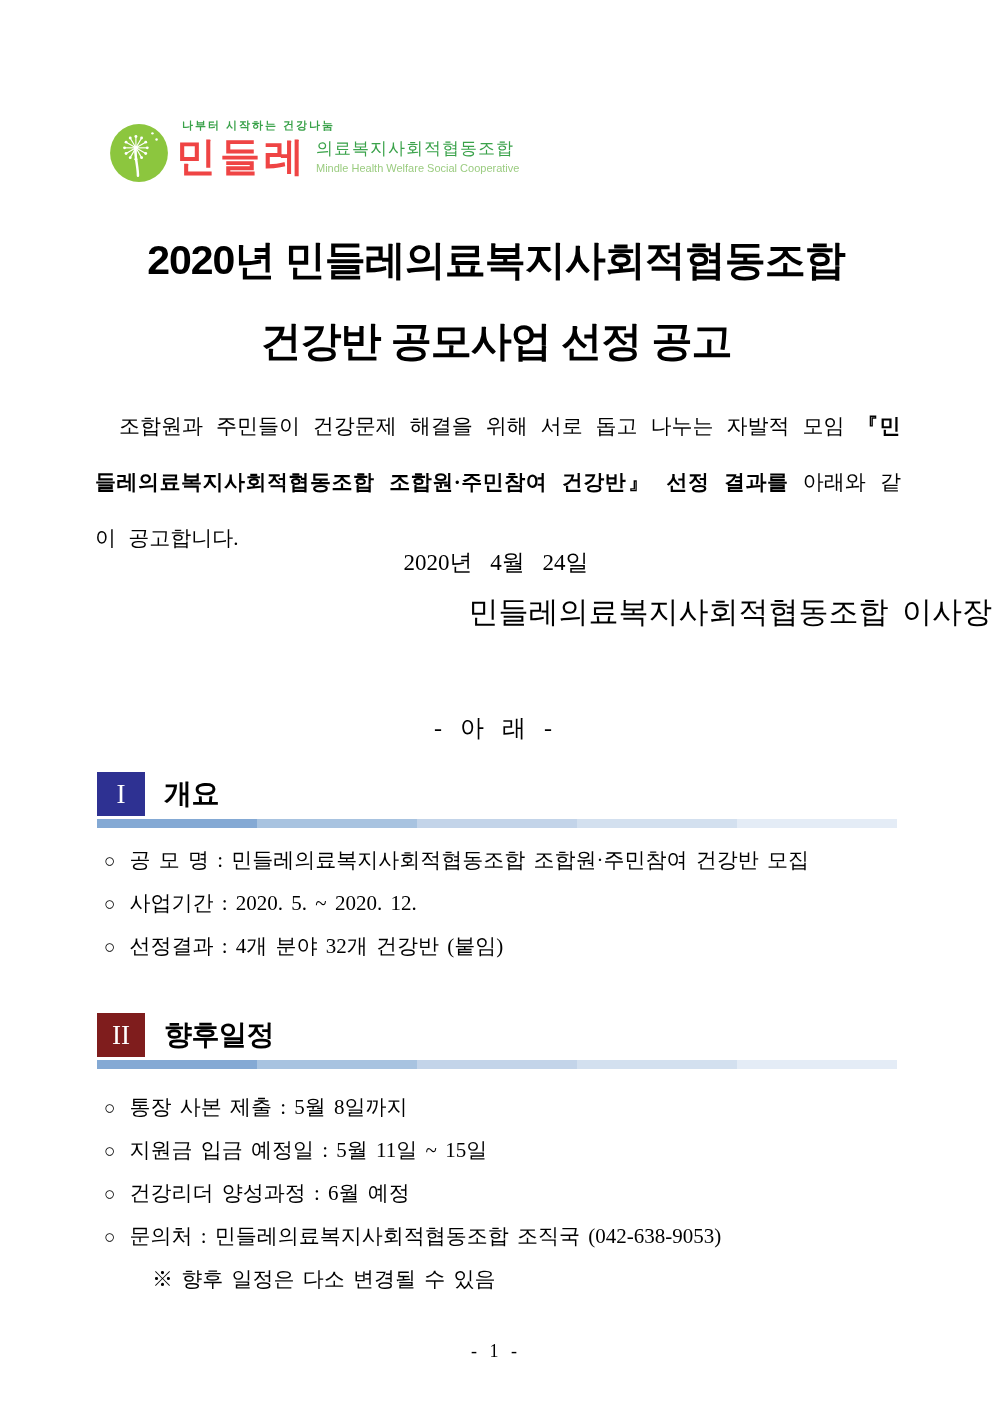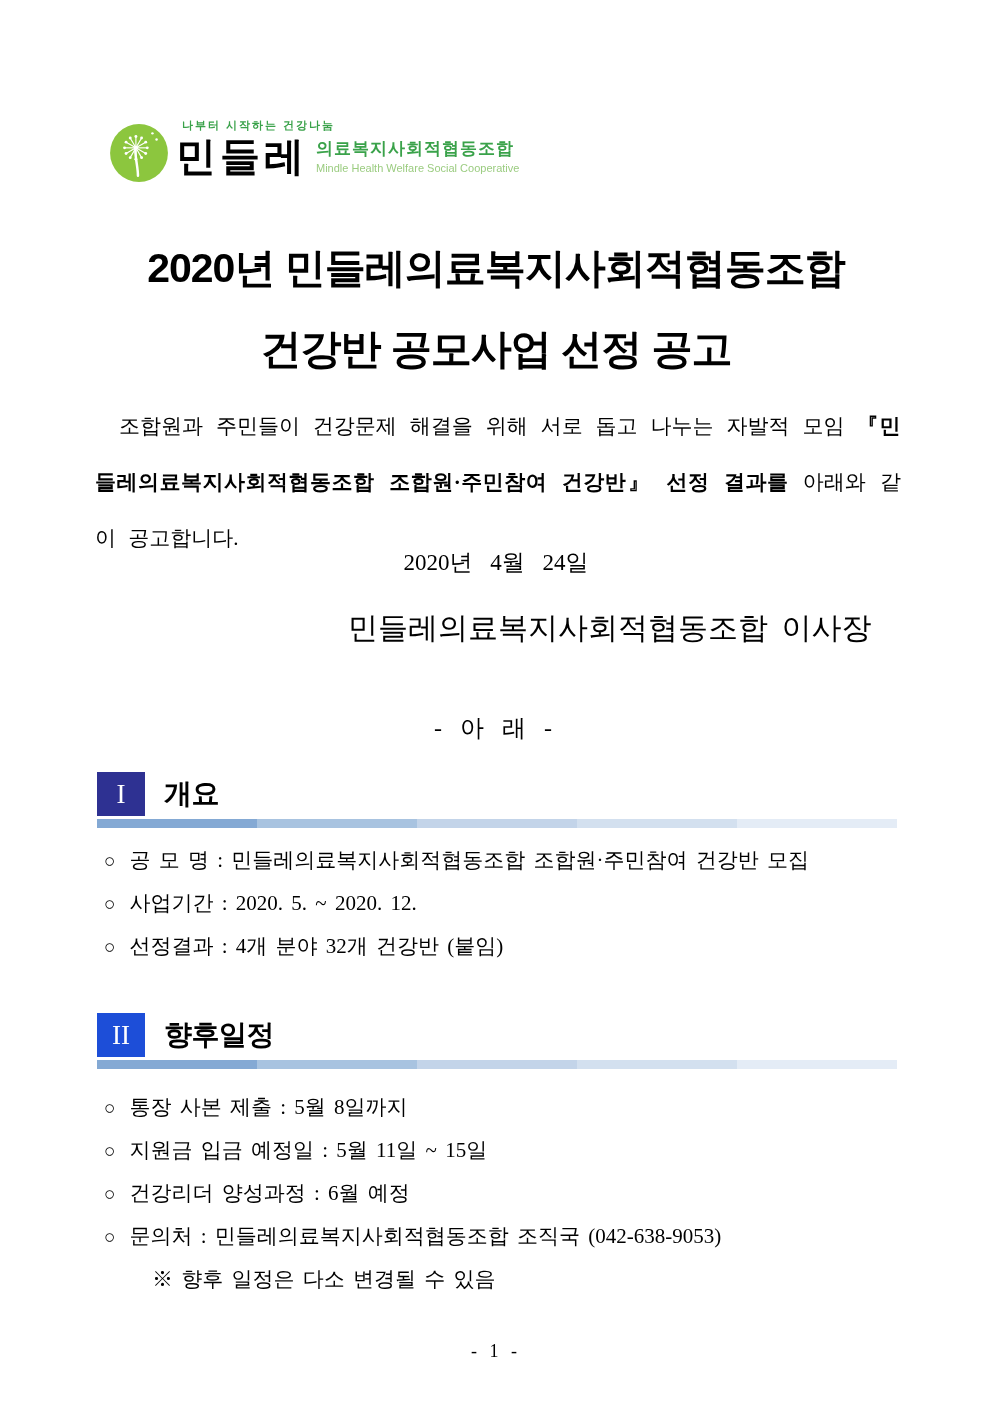--- a/index.html
+++ b/index.html
@@ -33,27 +33,27 @@
     margin: 2px 0 3px 6px;
   }
   .logo-row { display: flex; align-items: flex-end; }
   .logo-name {
     font-size: 40px;
     font-weight: 900;
     letter-spacing: 4px;
     line-height: 1;
   }
   .logo-orgcol { margin: 0 0 2px 8px; }
-  .logo-orgtype { font-size: 17px; font-weight: 700; letter-spacing: 1px; }
+  .logo-orgtype { font-size: 17px; font-weight: 400; letter-spacing: 1px; }
   .logo-eng { font-size: 11px; margin-top: 2px; }
 
   
   .doc-title {
     position: absolute;
-    top: 248px;
+    top: 240px;
     left: 0;
     width: 100%;
     text-align: center;
     font-family: "Liberation Sans", "DejaVu Sans", sans-serif;
     font-weight: 900;
     font-size: 41px;
     letter-spacing: -1px;
     line-height: 1;
   }
   .doc-title .title-line2 { margin-top: 40px; }
@@ -77,24 +77,24 @@
     position: absolute;
     top: 547px;
     left: 0;
     width: 100%;
     text-align: center;
     font-size: 23px;
     word-spacing: 12px;
   }
   .signature-line {
     position: absolute;
-    top: 608px;
+    top: 592px;
     left: 348px;
     width: 644px;
-    text-align: left;
+    text-align: right;
     font-size: 30px;
     word-spacing: 6px;
   }
   .below-divider {
     position: absolute;
     top: 712px;
     left: 0;
     width: 100%;
     text-align: center;
     font-size: 24px;
@@ -212,21 +212,21 @@
             <circle cx="36.5" cy="19.5" r="1.4"></circle>
           <circle cx="27" cy="25" r="2"></circle>
           <circle cx="43" cy="11" r="1.2"></circle>
             <circle cx="47" cy="17" r="1.2"></circle>
         </g>
       </svg>
     </div>
     <div class="logo-textcol">
       <div class="logo-tagline" style="color: rgb(58, 162, 74);">나부터 시작하는 건강나눔</div>
       <div class="logo-row">
-        <span class="logo-name" style="color: #000000;">민들레</span>
+        <span class="logo-name" style="color: #ef4444;">민들레</span>
         <span class="logo-orgcol">
           <div class="logo-orgtype" style="color: rgb(58, 162, 74);">의료복지사회적협동조합</div>
           <div class="logo-eng" style="color: rgb(155, 204, 128);">Mindle Health Welfare Social Cooperative</div>
         </span>
       </div>
     </div>
   </div>
 
   <div class="doc-title">
     <div class="title-line1">2020년 민들레의료복지사회적협동조합</div>
@@ -266,21 +266,21 @@
       <span class="bullet-glyph">○</span>
       <span>사업기간 : 2020. 5.  ~ 2020. 12.</span>
     </div>
     <div class="bullet-item">
       <span class="bullet-glyph">○</span>
       <span>선정결과 : 4개 분야 32개 건강반 (붙임)</span>
     </div>
   </div>
 
   <div class="section-header sec2">
-    <div class="numeral-box" style="background: #1d4ed8;">II</div>
+    <div class="numeral-box" style="background: #7f1d1d;">II</div>
     <div class="section-title">향후일정</div>
   </div>
   <div class="gradient-bar bar2">
     <span style="background: rgb(132, 169, 212);"></span>
     <span style="background: rgb(168, 195, 224);"></span>
     <span style="background: rgb(195, 212, 233);"></span>
     <span style="background: rgb(211, 224, 239);"></span>
     <span style="background: rgb(228, 236, 246);"></span>
   </div>
 

